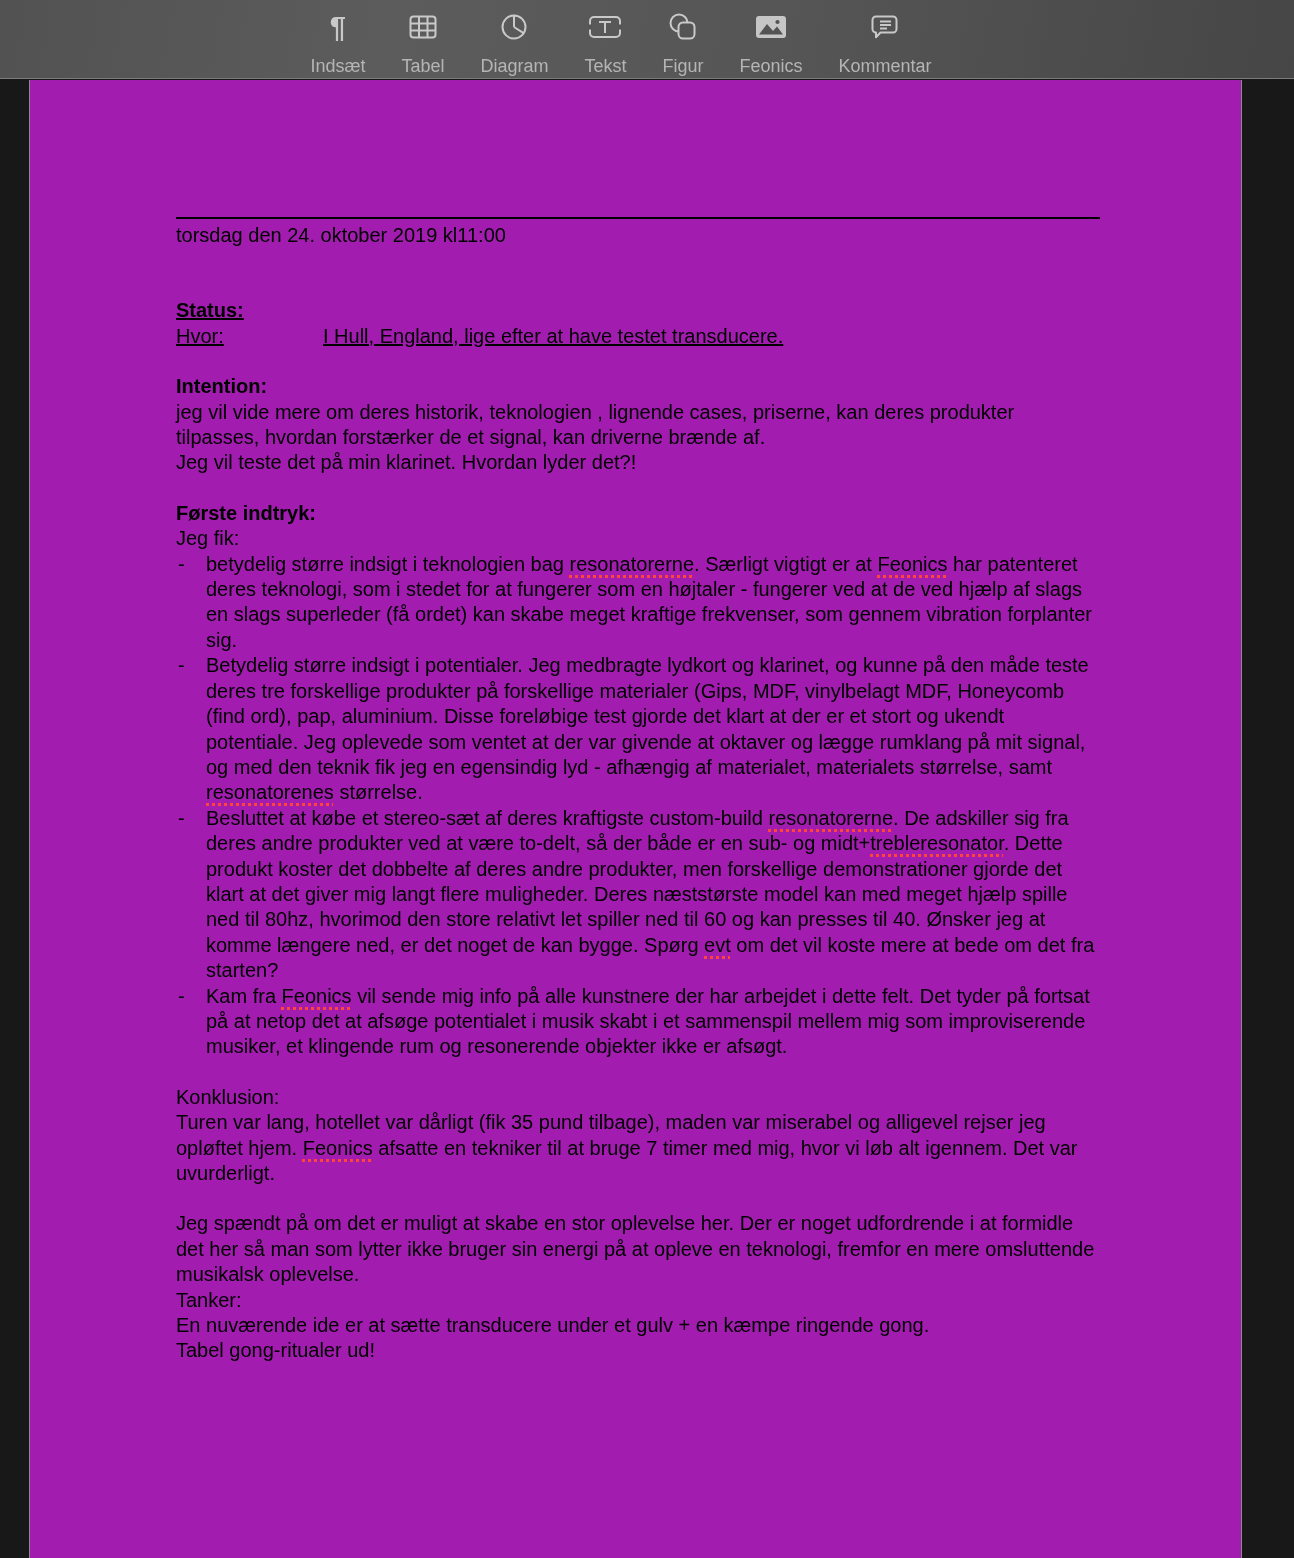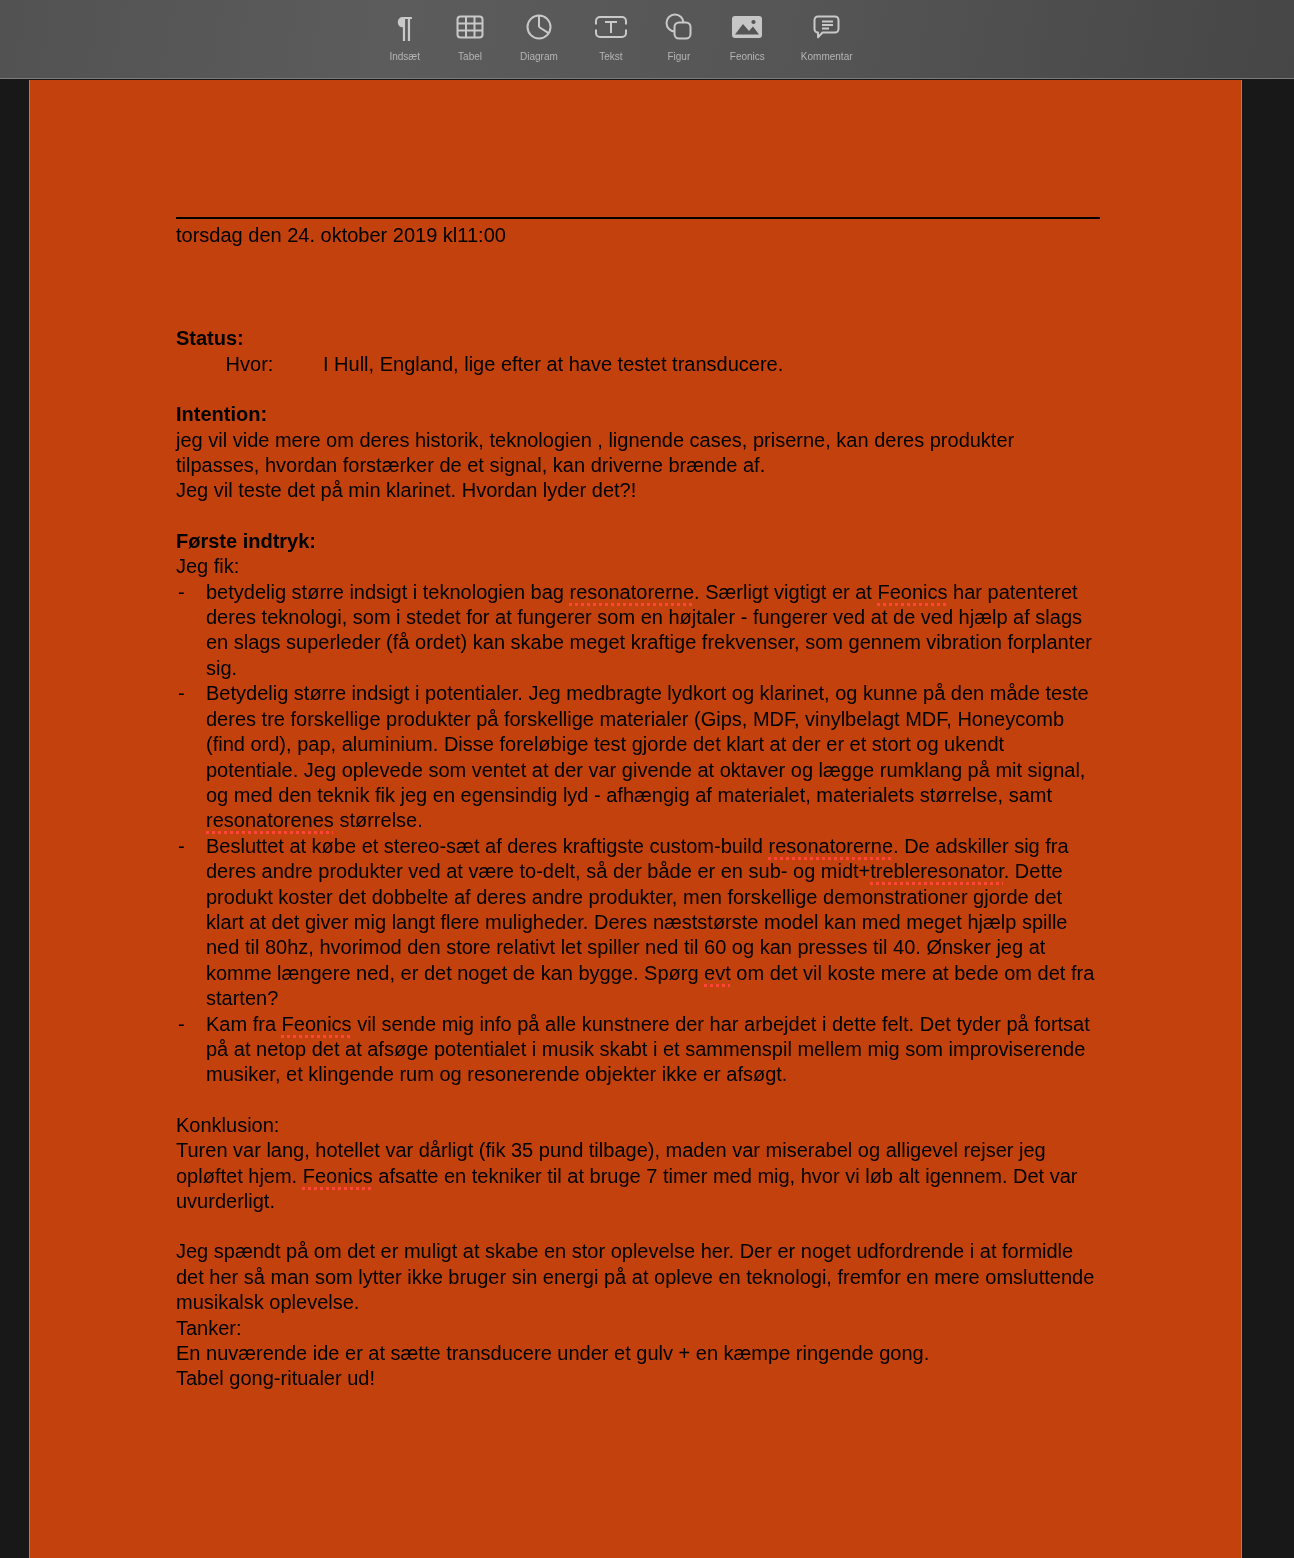--- a/index.html
+++ b/index.html
@@ -18,41 +18,41 @@
     display:flex;justify-content:center;align-items:flex-start;
     gap:36px;
   }
   .tb-group{display:flex;gap:36px;position:relative;left:-26px;padding-top:9px;}
   .tb-item{
     display:flex;flex-direction:column;align-items:center;
     background:none;border:none;padding:0;margin:0;cursor:default;
     color:#b9b9b9;font-family:"Liberation Sans",sans-serif;
   }
   .tb-icon{height:36px;display:flex;align-items:center;justify-content:center;}
-  .tb-label{font-size:10px;line-height:18px;margin-top:3px;color:#b5b5b5;}
+  .tb-label{font-size:18px;line-height:18px;margin-top:12px;color:#b5b5b5;}
   .pilcrow{font-size:29px;font-weight:bold;color:#c9c9c9;line-height:30px;}
   svg .st{stroke:#c9c9c9;stroke-width:2;fill:none;}
   
   .page{
     position:absolute;top:80px;left:29px;width:1213px;height:1478px;
-    background:#c2410c;border-left:1px solid #8a8a8a;border-right:1px solid #8a8a8a;
+    background:#a21caf;border-left:1px solid #8a8a8a;border-right:1px solid #8a8a8a;
     box-sizing:border-box;
     padding-left:16px;
   }
   .content{
     position:absolute;left:146px;top:0;width:924px;
     color:#000;font-size:20px;line-height:25.4px;
   }
   .rule{margin-top:137px;border-top:2.5px solid #000;}
   .date-line{margin-top:4px;}
   .sec{margin-top:25px;}
-  .sec-status{margin-top:78px;}
+  .sec-status{margin-top:50px;text-decoration:underline;}
   .hd-bold{font-weight:bold;}
   .lbl-row{display:flex;}
-  .lbl-row .lbl{width:147px;flex:0 0 147px;text-align:center;}
+  .lbl-row .lbl{width:147px;flex:0 0 147px;}
   ul.dash{list-style:none;margin:0;padding:0;}
   ul.dash li{position:relative;padding-left:30px;}
   ul.dash li::before{content:"-";position:absolute;left:2px;top:0;}
   .misspelled{
     text-decoration:underline;
     text-decoration-style:dotted;
     text-decoration-color:#ff453a;
     text-decoration-thickness:2.5px;
     text-underline-offset:4px;
   }

